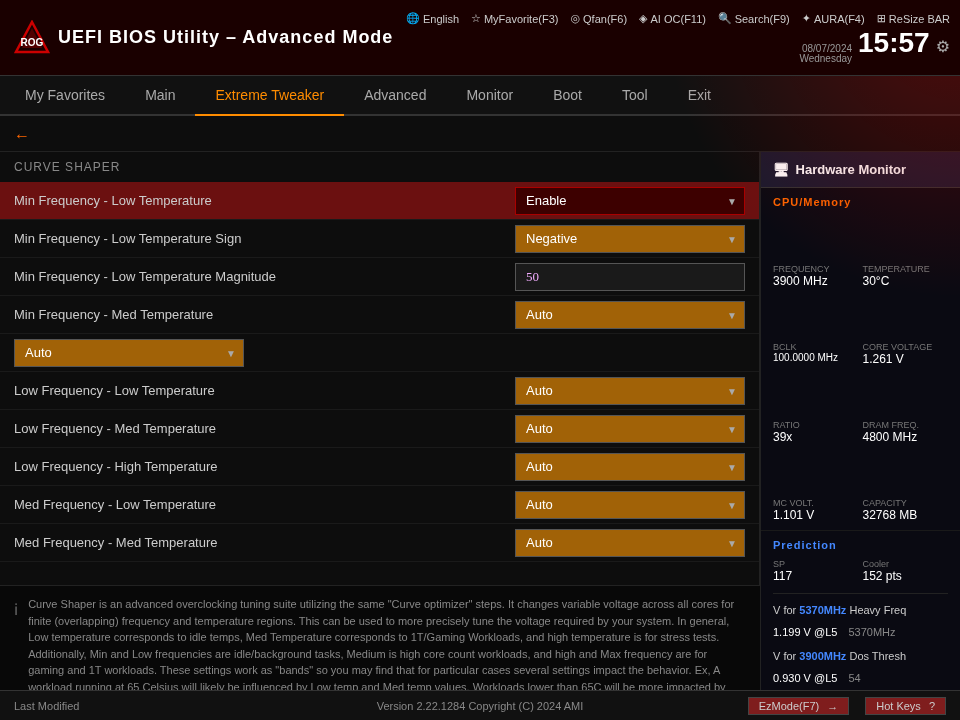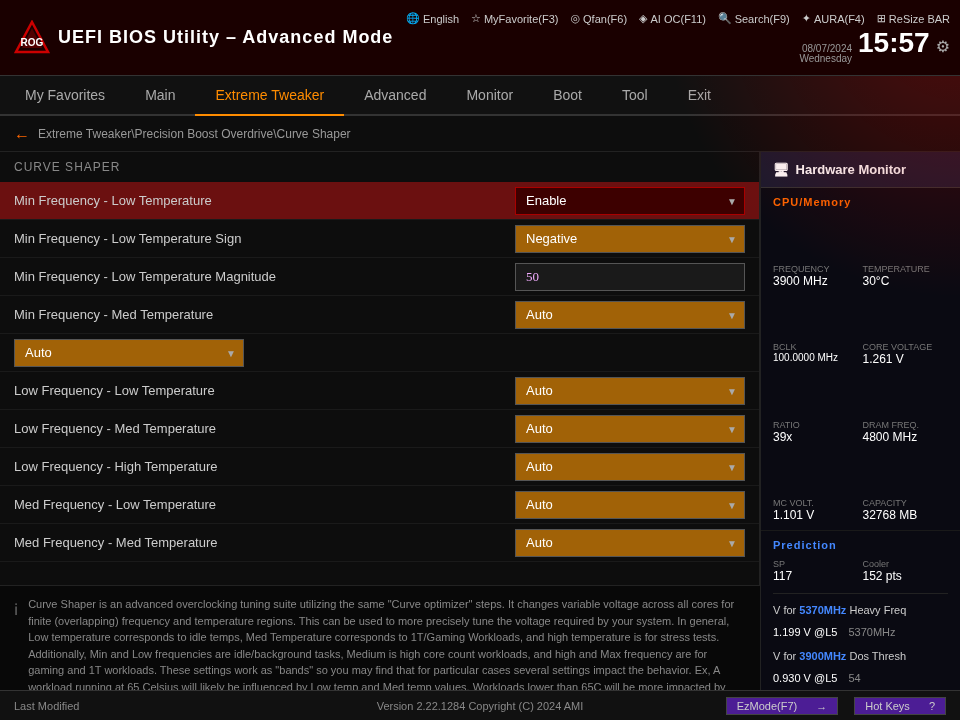--- a/index.html
+++ b/index.html
@@ -391,29 +391,29 @@
       transform: translateX(-50%);
     }
 
     .bottom-right {
       display: flex;
       gap: 16px;
       align-items: center;
     }
 
     .bottom-btn {
-      background: #4c1d95;
+      background: #7f1d1d;
       border: 1px solid #444;
       color: #ccc;
       padding: 2px 10px;
       font-size: 11px;
       cursor: pointer;
       display: flex;
       align-items: flex-end;
-      gap: 19px;
+      gap: 8px;
     }
 
     
     .left-panel::-webkit-scrollbar { width: 6px; }
     .left-panel::-webkit-scrollbar-track { background: #111; }
     .left-panel::-webkit-scrollbar-thumb { background: #444; }
   </style>
 </head>
 <body>
 
@@ -492,21 +492,20 @@
   <div class="nav-item">
     <span>Tool</span>
   </div>
   <div class="nav-item">
     <span>Exit</span>
   </div>
 </div>
 
 <div class="breadcrumb-bar">
   <span class="back-arrow">←</span>
-  <span class="breadcrumb-text">Extreme Tweaker\Precision Boost Overdrive\Curve Shaper</span>
 </div>
 
 <div class="main-area">
 
   <div style="flex:1;display:flex;flex-direction:column;background:#0d0d0d;overflow:hidden;">
     <div class="left-panel" style="flex:1;">
       <div class="section-header">Curve Shaper</div>
 
       <div class="settings-row highlighted">
         <span class="row-label">Min Frequency - Low Temperature</span>

